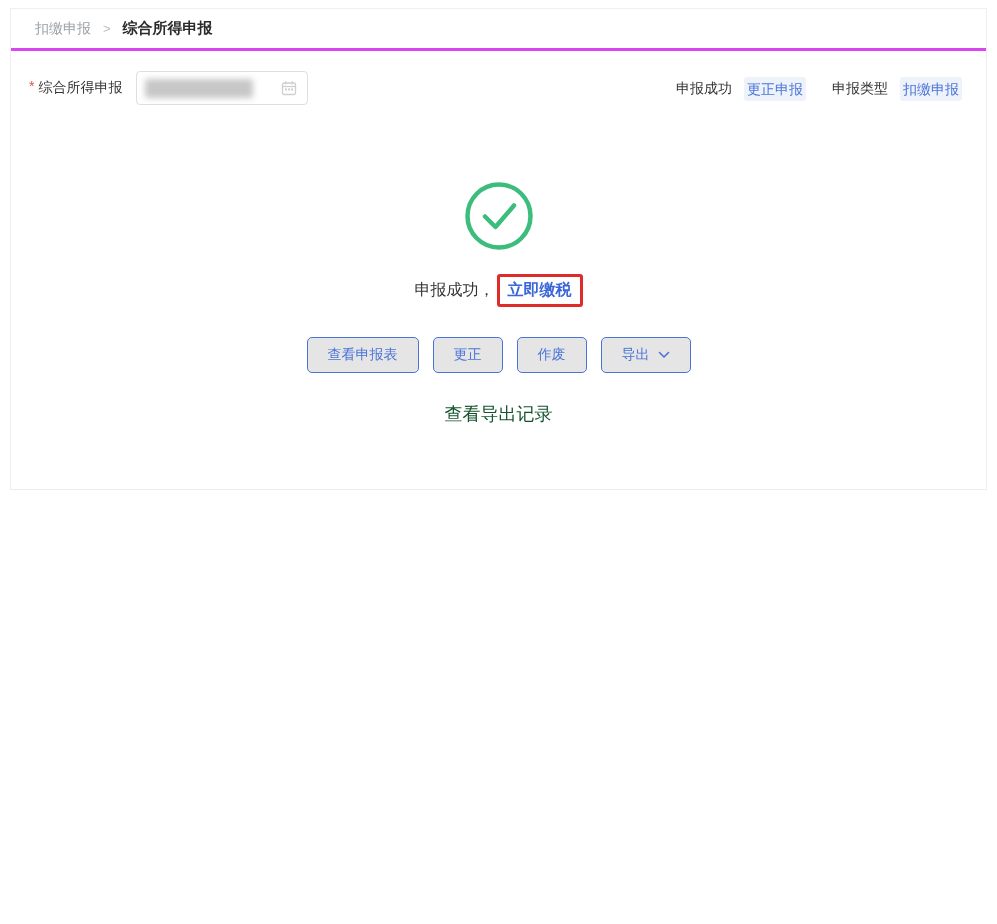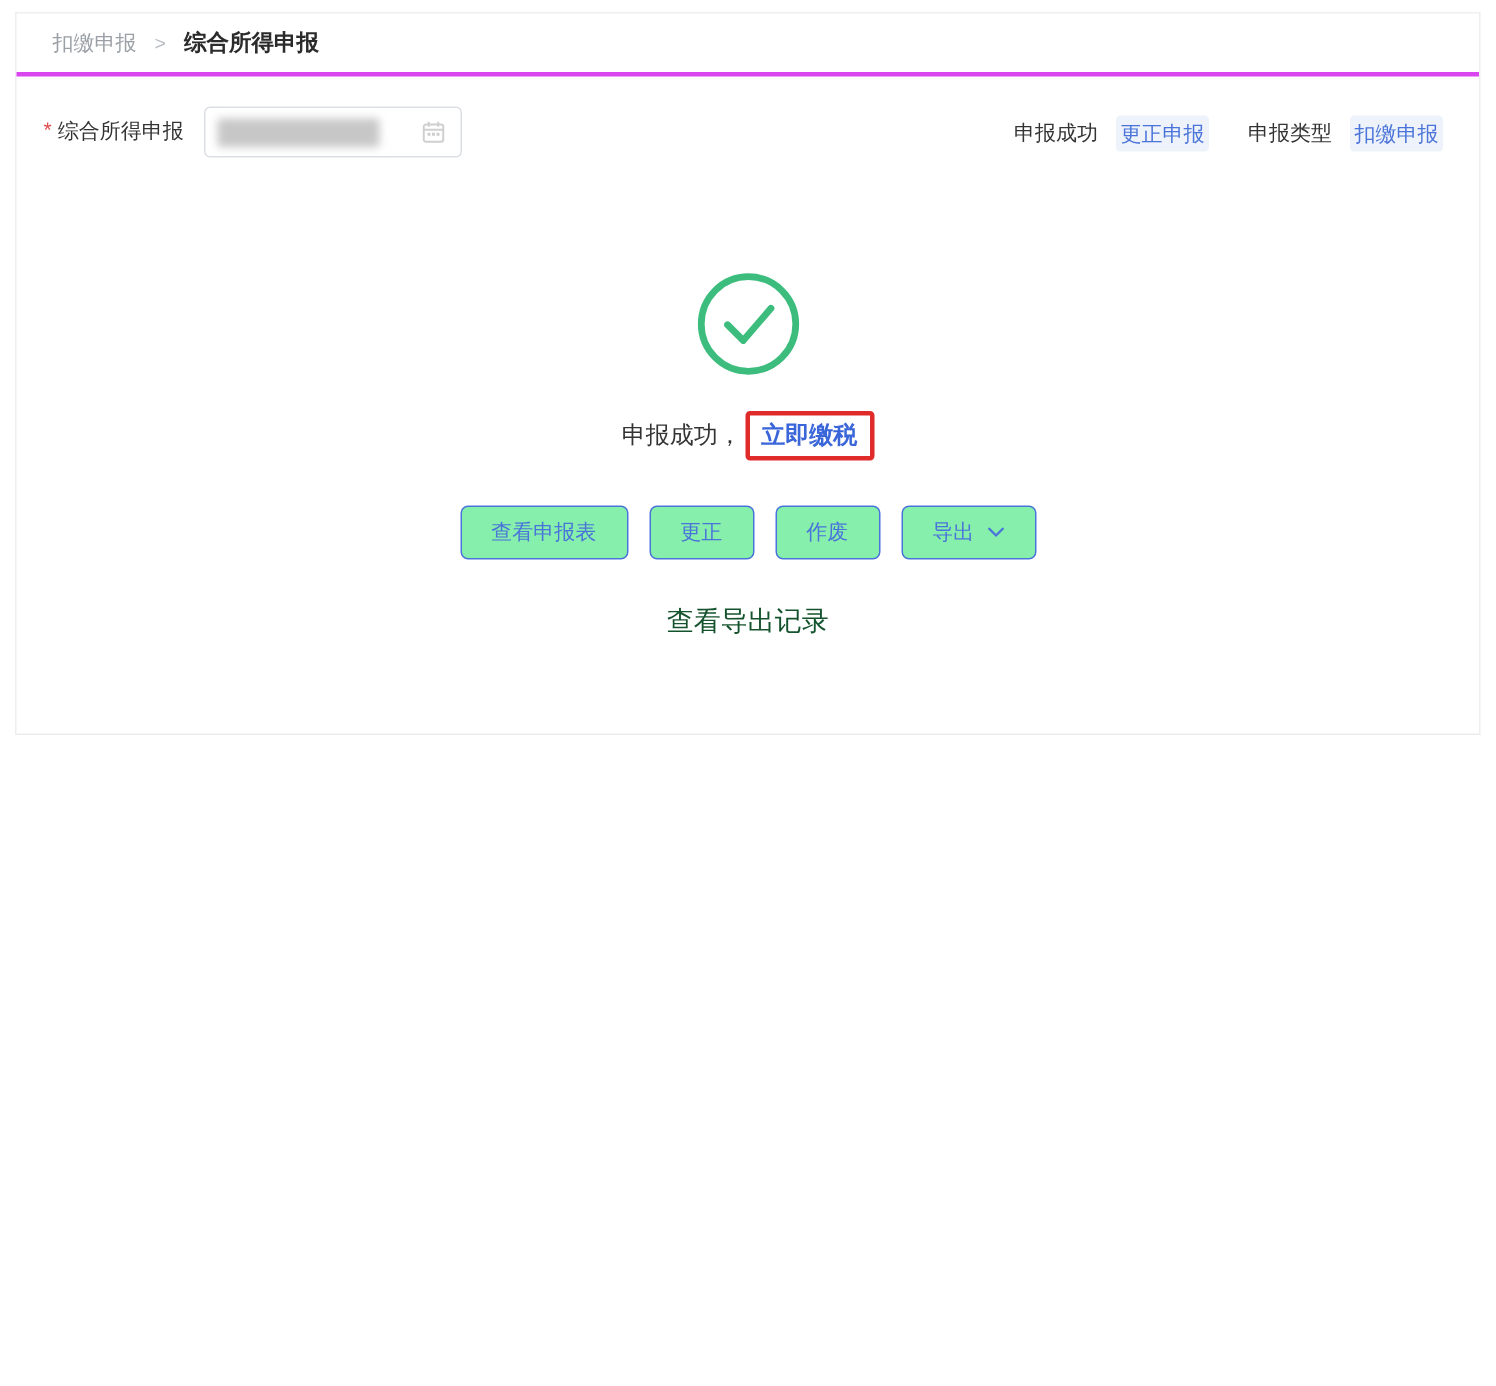--- a/index.html
+++ b/index.html
@@ -99,21 +99,21 @@
     text-decoration: none;
     cursor: pointer;
   }
   .buttons-row {
     margin-top: 30px;
     display: flex;
     align-items: center;
     gap: 14px;
   }
   .btn {
-    background: #86efac;
+    background: #e5e5e5;
     border: 1px solid #4a74d9;
     color: #4a74d9;
     font-size: 14px;
     height: 36px;
     padding: 0 20px;
     border-radius: 5px;
     display: inline-flex;
     align-items: center;
     justify-content: center;
     cursor: pointer;

